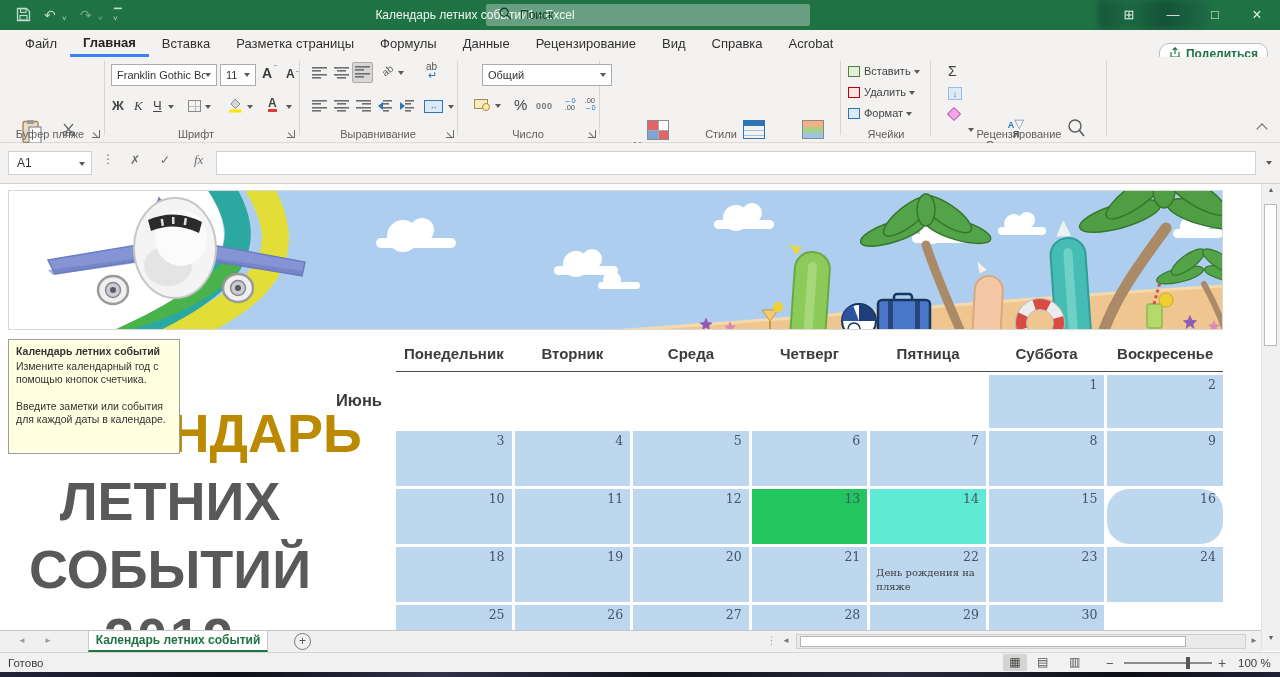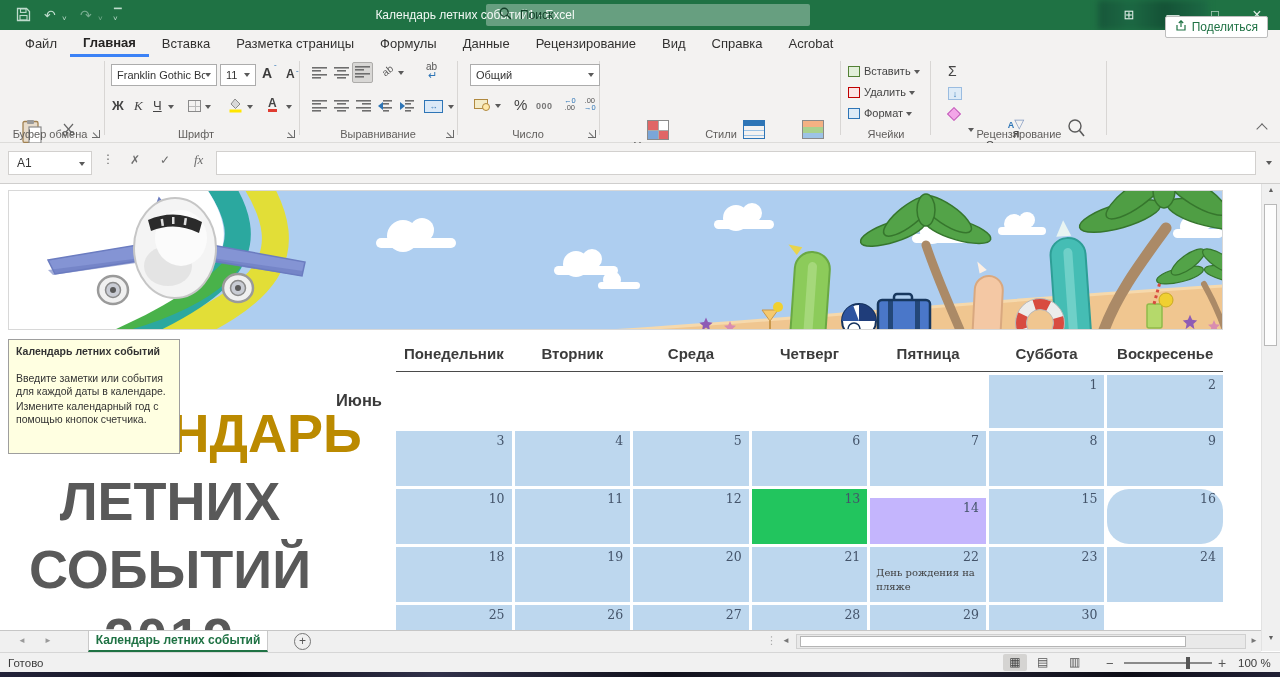--- a/index.html
+++ b/index.html
@@ -11,21 +11,21 @@
   .titlebar{position:absolute;left:0;top:0;width:1280px;height:30px;background:#1f7244;color:#d9ebe1}
   .qat-ic{position:absolute;top:5px;font-size:14px;color:#bfdccd;line-height:20px}
   .ttl{position:absolute;left:150px;right:480px;top:0;height:30px;line-height:30px;text-align:center;font-size:12px;color:#f2f8f4;white-space:nowrap}
   .searchbox{position:absolute;left:486px;top:4px;width:324px;height:22px;background:rgba(255,255,255,.32);border-radius:2px;display:flex;align-items:center;color:#133f28;font-size:12px}
   .acctblur{position:absolute;left:1098px;top:0;width:110px;height:30px;background:linear-gradient(90deg,#17573a,#1c6843 30%,#145236 60%,#1d6a45);filter:blur(3px)}
   .winbtn{position:absolute;top:0;width:38px;height:30px;line-height:30px;text-align:center;color:#e3f0e9;font-size:13px}
   
   .tabrow{position:absolute;left:0;top:30px;width:1280px;height:27px;background:#f3f2f1;display:flex;align-items:stretch;padding-left:12px}
   .mtab{padding:9px 13px;font-size:13px;color:#323130;display:flex;align-items:center}
   .mtab.active{font-weight:700;border-bottom:3px solid #3b82f6;color:#252423}
-  .sharebtn{position:absolute;right:12px;top:16px;height:22px;background:#fff;border:1px solid #bdbdbd;border-radius:2px;display:flex;align-items:center;padding:0 9px;font-size:12px;color:#1f7244;font-weight:400;gap:5px}
+  .sharebtn{position:absolute;right:12px;top:43px;height:22px;background:#fff;border:1px solid #bdbdbd;border-radius:10px;display:flex;align-items:center;padding:0 9px;font-size:12px;color:#1f7244;font-weight:700;gap:5px}
   
   .ribbon{position:absolute;left:0;top:57px;width:1280px;height:86px;background:#f3f2f1;border-bottom:1px solid #dddcda;font-size:11px;color:#444}
   .gsep{position:absolute;top:4px;width:1px;height:74px;background:#d8d6d4}
   .glabel{position:absolute;top:71px;height:13px;font-size:11px;color:#605e5c;text-align:center}
   .dlg{position:absolute;width:8px;height:8px;border-right:1.3px solid #6a6a6a;border-bottom:1.3px solid #6a6a6a}
   .dlg::before{content:"";position:absolute;left:1px;top:2px;width:6px;height:1.3px;background:#6a6a6a;transform:rotate(45deg);transform-origin:left center}
   .crt{display:inline-block;width:0;height:0;border-left:3.5px solid transparent;border-right:3.5px solid transparent;border-top:4px solid #5a5a5a;vertical-align:middle}
   .combo{position:absolute;background:#fff;border:1px solid #acacac;display:flex;align-items:center;font-size:11px;color:#333;padding:0 5px;justify-content:space-between}
   .lns{display:inline-block;width:15px;height:12px;background-repeat:no-repeat;background-image:linear-gradient(#6e6e6e,#6e6e6e),linear-gradient(#6e6e6e,#6e6e6e),linear-gradient(#6e6e6e,#6e6e6e),linear-gradient(#6e6e6e,#6e6e6e);background-size:15px 1.6px,9px 1.6px,15px 1.6px,9px 1.6px}
   .lns.l{background-position:0 0,0 3.4px,0 6.8px,0 10.2px}
@@ -141,21 +141,21 @@
           <circle cx="3" cy="10.5" r="1.8" fill="none" stroke="#666" stroke-width="1.2"></circle>
           <circle cx="10" cy="10.5" r="1.8" fill="none" stroke="#666" stroke-width="1.2"></circle>
         </svg></span>
     <span class="abs" style="left:60px;top:86px;width:10px;height:12px;border:1px solid #777;background:#fff;box-shadow:3px 3px 0 -1px #fff,3px 3px 0 0 #777"></span>
     <span class="crt abs" style="left:80px;top:91px"></span>
     <span class="abs" style="left:61px;top:106px"><svg width="13" height="13" viewBox="0 0 13 13">
           <rect x="2" y="1" width="9" height="4" rx="1" fill="#e2c09a" stroke="#b0885a" stroke-width="1"></rect>
           <rect x="5" y="5" width="3" height="4" fill="#c55a11"></rect>
           <rect x="4.5" y="9" width="4" height="3" fill="#8a5a2a"></rect>
         </svg></span>
-    <div class="glabel" style="left:8px;width:84px">Буфер обмена</div>
+    <div class="glabel" style="left:8px;width:84px">Буфер пляже</div>
     <div class="dlg" style="left:92px;top:73px"></div>
 
     <div class="combo" style="left:111px;top:7px;width:106px;height:22px">
       <span style="overflow:hidden;white-space:nowrap">Franklin Gothic Boo</span>
         <span class="crt"></span>
     </div>
     <div class="combo" style="left:220px;top:7px;width:36px;height:22px">
       <span>11</span>
         <span class="crt"></span>
     </div>
@@ -189,21 +189,21 @@
     <span class="lns l abs" style="left:312px;top:43px"></span>
     <span class="lns c abs" style="left:334px;top:43px"></span>
     <span class="lns r abs" style="left:356px;top:43px"></span>
     <span class="abs" style="left:378px;top:43px"><span style="display:inline-block;width:0;height:0;border-top:4px solid transparent;border-bottom:4px solid transparent;border-right:5px solid #2e75b6;vertical-align:2px"></span><span class="lns l" style="width:9px;background-size:9px 1.6px,6px 1.6px,9px 1.6px,6px 1.6px"></span></span>
     <span class="abs" style="left:400px;top:43px"><span style="display:inline-block;width:0;height:0;border-top:4px solid transparent;border-bottom:4px solid transparent;border-left:5px solid #2e75b6;vertical-align:2px"></span><span class="lns l" style="width:9px;background-size:9px 1.6px,6px 1.6px,9px 1.6px,6px 1.6px"></span></span>
     <span class="abs" style="left:424px;top:43px;width:19px;height:13px;border:1px solid #2e75b6;background:#dbe9f7;text-align:center;font-size:8px;line-height:11px;color:#2e75b6">↔</span>
     <span class="crt abs" style="left:448px;top:48px"></span>
     <div class="glabel" style="left:302px;width:152px">Выравнивание</div>
     <div class="dlg" style="left:446px;top:73px"></div>
 
-    <div class="combo" style="left:470px;top:7px;width:130px;height:22px">
+    <div class="combo" style="left:482px;top:7px;width:130px;height:22px">
       <span>Общий</span>
         <span class="crt"></span>
     </div>
     <span class="abs" style="left:474px;top:42px"><span style="display:inline-block;width:14px;height:10px;border:1px solid #b0893f;background:#f4ecc8"></span><span style="position:absolute;left:8px;top:4px;width:8px;height:8px;border-radius:50%;border:1px solid #b0893f;background:#ffe9a8"></span></span>
     <span class="crt abs" style="left:495px;top:47px"></span>
     <span class="ribtxt" style="left:514px;top:39px;font-size:15px;color:#444">%</span>
     <span class="ribtxt" style="left:536px;top:44px;font-size:9px;font-weight:700;color:#777;letter-spacing:.5px">000</span>
     <span class="ribtxt" style="left:564px;top:40px;font-size:7.5px;color:#2e75b6;line-height:7px;text-align:center">←0<br><span style="color:#555">.00</span></span>
     <span class="ribtxt" style="left:584px;top:40px;font-size:7.5px;color:#555;line-height:7px;text-align:center">.00<br><span style="color:#2e75b6">→0</span></span>
     <div class="glabel" style="left:460px;width:136px">Число</div>
@@ -448,22 +448,22 @@
       <rect x="0.5" y="0.5" width="1214" height="139" fill="none" stroke="#d8d8d8"></rect>
     </svg>
 
     <div class="poster" style="top:220px;text-align:left;padding-left:20px;color:#BB8A00;width:340px">КАЛЕНДАРЬ</div>
     <div class="poster" style="top:356px">СОБЫТИЙ</div>
     <div class="poster" style="top:288px">ЛЕТНИХ</div>
     <div class="poster" style="top:424px;letter-spacing:3px">2019</div>
 
     <div class="notebox">
       <div style="font-weight:700">Календарь летних событий</div>
+      <div style="margin-top:1px">Измените календарный год с помощью кнопок счетчика.</div>
       <div style="margin-top:13px">Введите заметки или события для каждой даты в календаре.</div>
-      <div style="margin-top:1px">Измените календарный год с помощью кнопок счетчика.</div>
     </div>
 
     <div class="month-lbl">Июнь</div>
     <div class="cal-headers" id="cal-headers">
         <div class="cal-h">Понедельник</div>
         <div class="cal-h">Вторник</div>
         <div class="cal-h">Среда</div>
         <div class="cal-h">Четверг</div>
         <div class="cal-h">Пятница</div>
         <div class="cal-h">Суббота</div>
@@ -508,21 +508,21 @@
         </div>
         <div class="cal-cell" style="background: rgb(189, 215, 238);">
           <div class="cal-d">11</div>
         </div>
         <div class="cal-cell" style="background: rgb(189, 215, 238);">
           <div class="cal-d">12</div>
         </div>
         <div class="cal-cell" style="background: #22c55e; text-decoration: underline;">
           <div class="cal-d">13</div>
         </div>
-        <div class="cal-cell" style="background: #c4b5fd; margin-top: 9px;">
+        <div class="cal-cell" style="background: #5eead4;">
           <div class="cal-d">14</div>
         </div>
         <div class="cal-cell" style="background: rgb(189, 215, 238);">
           <div class="cal-d">15</div>
         </div>
         <div class="cal-cell" style="background: rgb(189, 215, 238); border-radius: 22px;">
           <div class="cal-d">16</div>
         </div>
         <div class="cal-cell" style="background: rgb(189, 215, 238);">
           <div class="cal-d">18</div>

